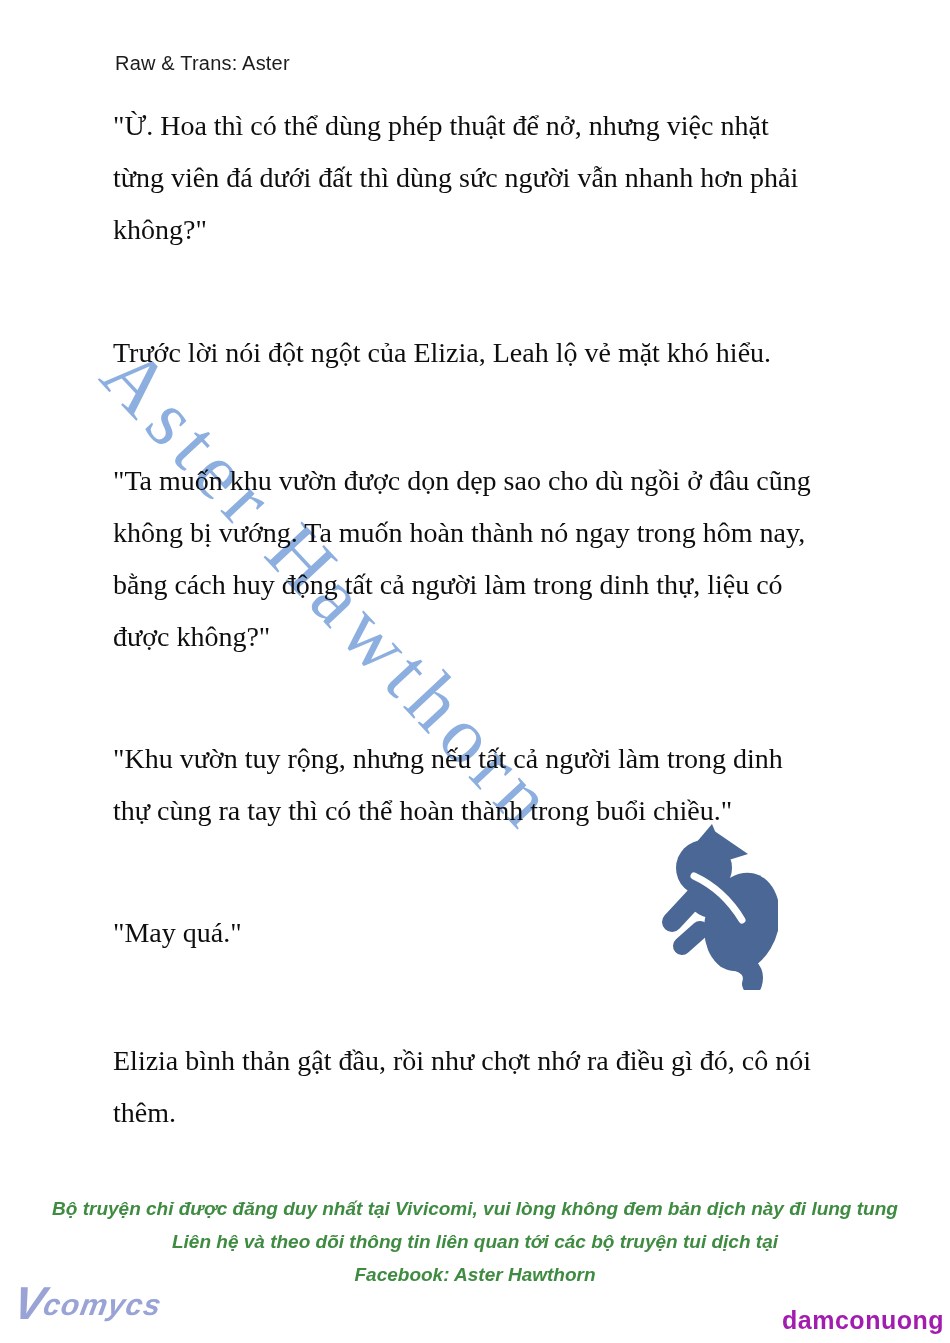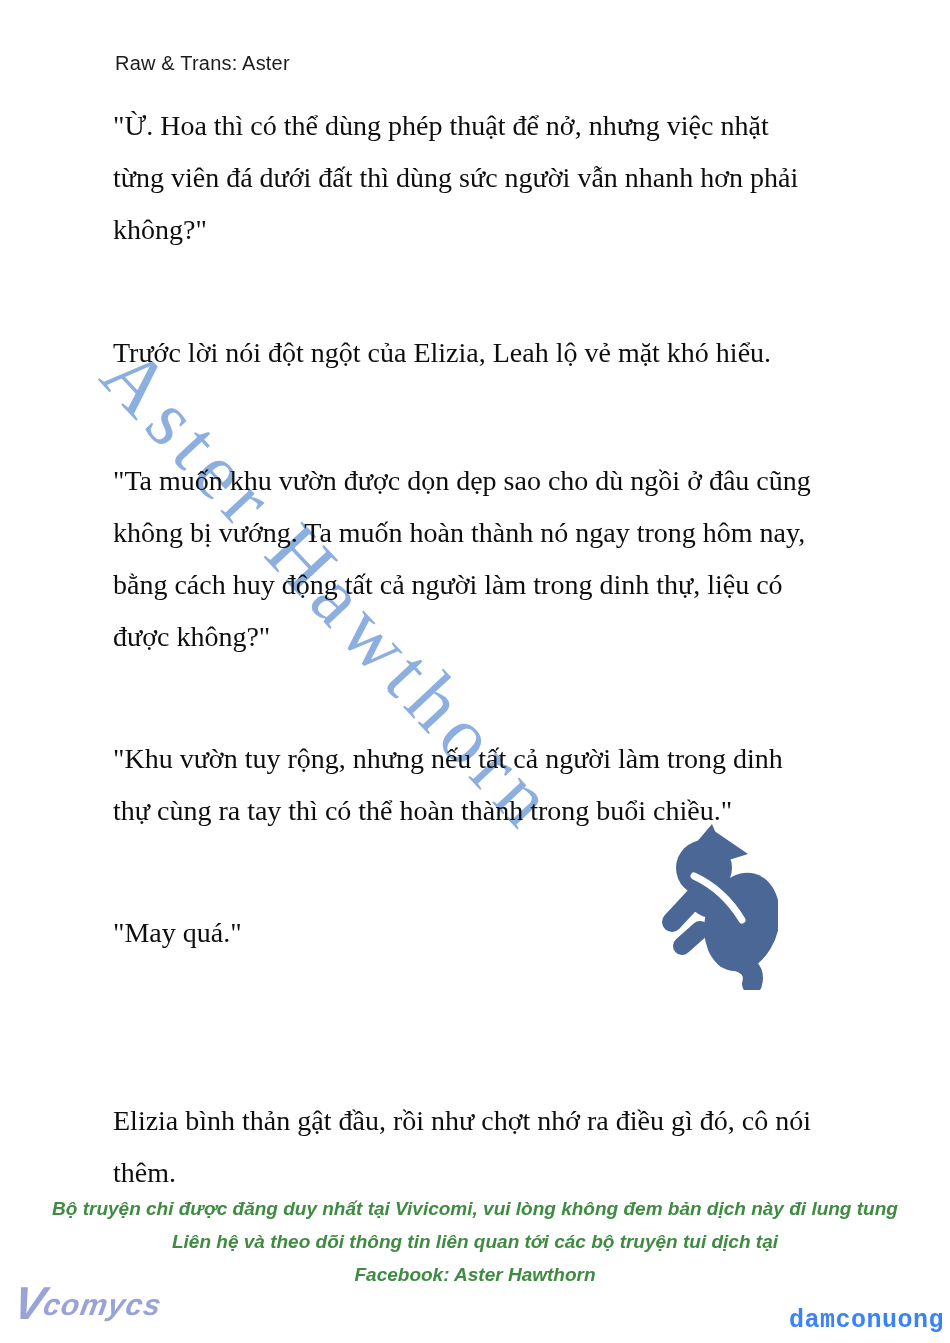--- a/index.html
+++ b/index.html
@@ -42,21 +42,21 @@
     line-height: 52px;
     white-space: pre;
     z-index: 2;
     color: #0e0e0e;
   }
   .p1 { top: 100px; }
   .p2 { top: 327px; }
   .p3 { top: 455px; }
   .p4 { top: 733px; }
   .p5 { top: 907px; }
-  .p6 { top: 1095px; }
+  .p6 { top: 1035px; }
   .cat {
     position: absolute;
     left: 660px; top: 818px;
     z-index: 3;
   }
   .footer-note {
     position: absolute;
     left: 0; top: 1192px;
     width: 950px;
     text-align: center;
@@ -83,25 +83,25 @@
   }
   .logo-left .v-initial {
     font-size: 46px;
     line-height: 30px;
     vertical-align: -4px;
     margin-right: -2px;
   }
   .logo-right {
     position: absolute;
     right: 6px; top: 1306px;
-    font-family: Liberation Mono, monospace;
+    font-family: Liberation Sans, sans-serif;
     font-weight: bold;
     font-size: 25px;
     letter-spacing: 0.5px;
-    color: #3b82f6;
+    color: #a21caf;
     text-shadow: 0 0 2px #ffffff, 0 0 4px #ffffff;
     z-index: 2;
   }
 </style>
 </head>
 <body>
 
 <div class="page">
 
   <div class="credit-header">Raw &amp; Trans: Aster</div>

